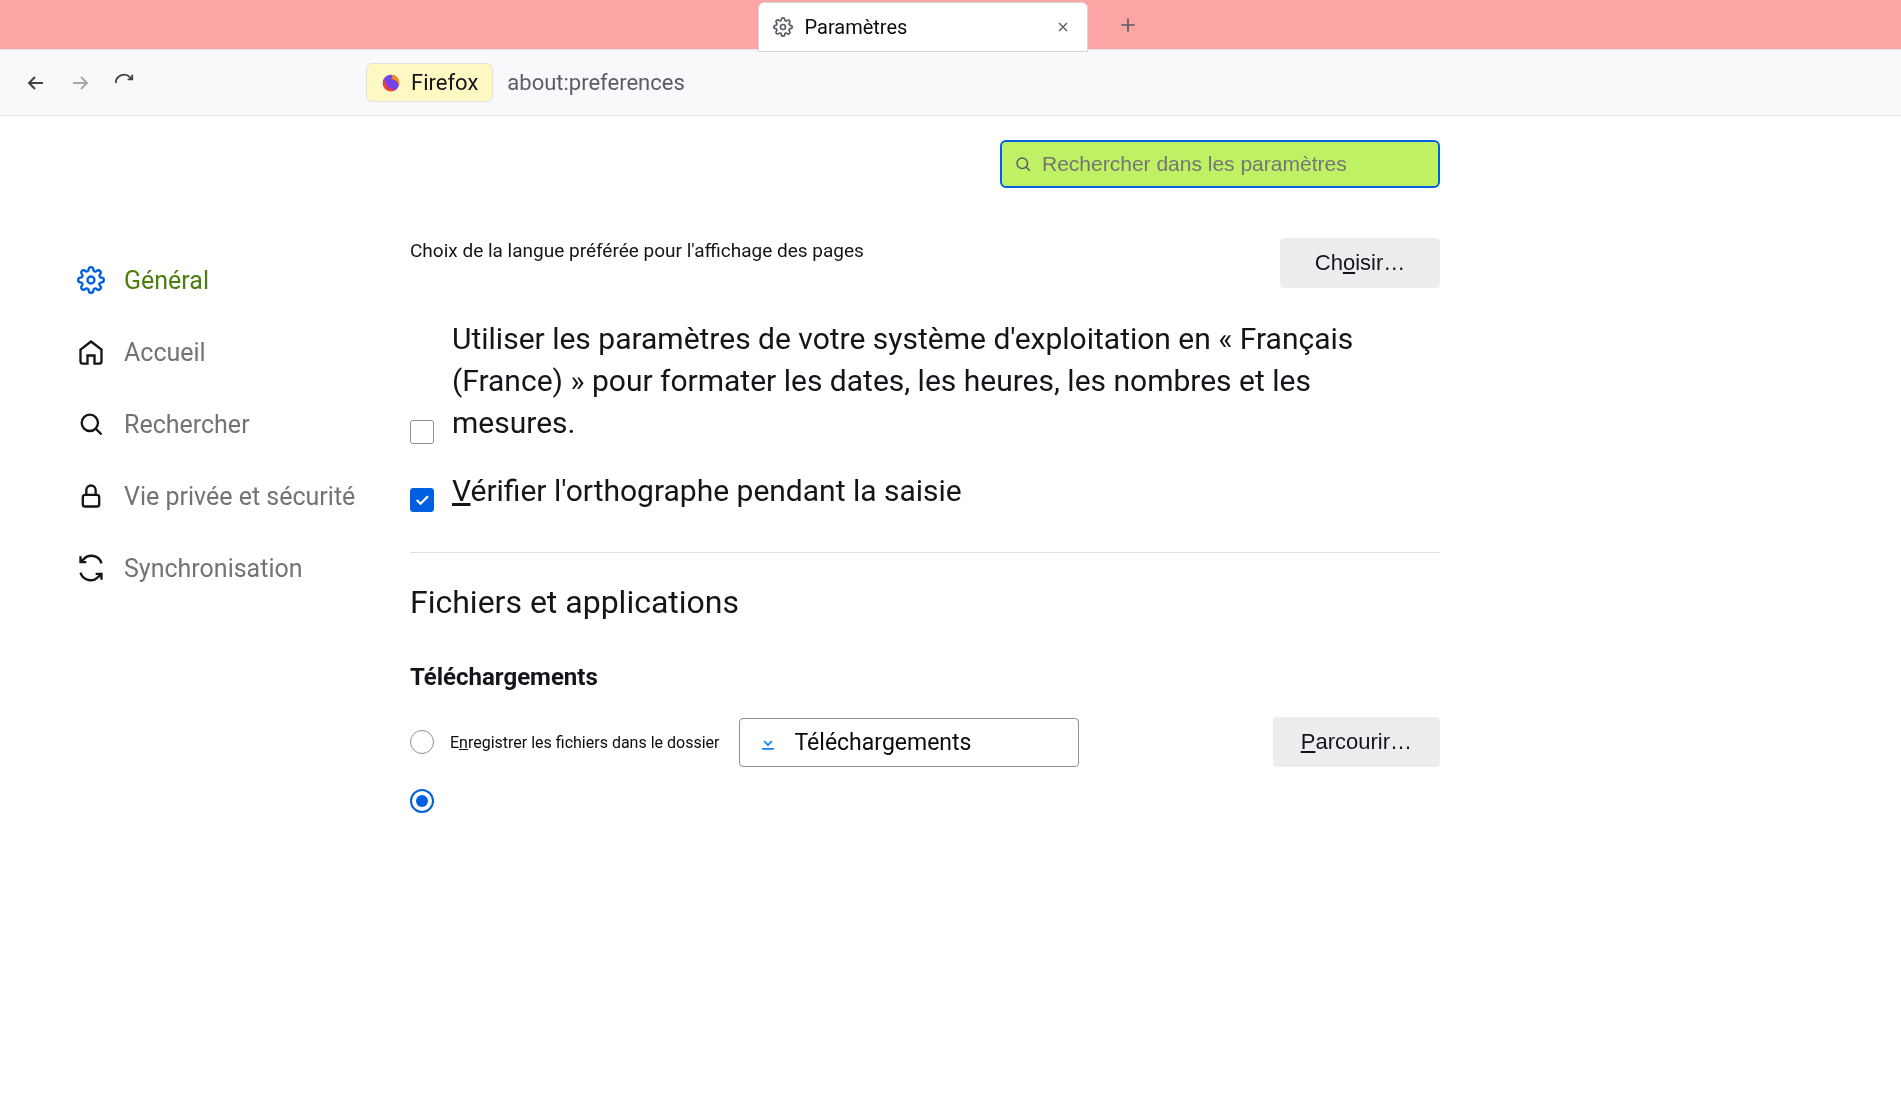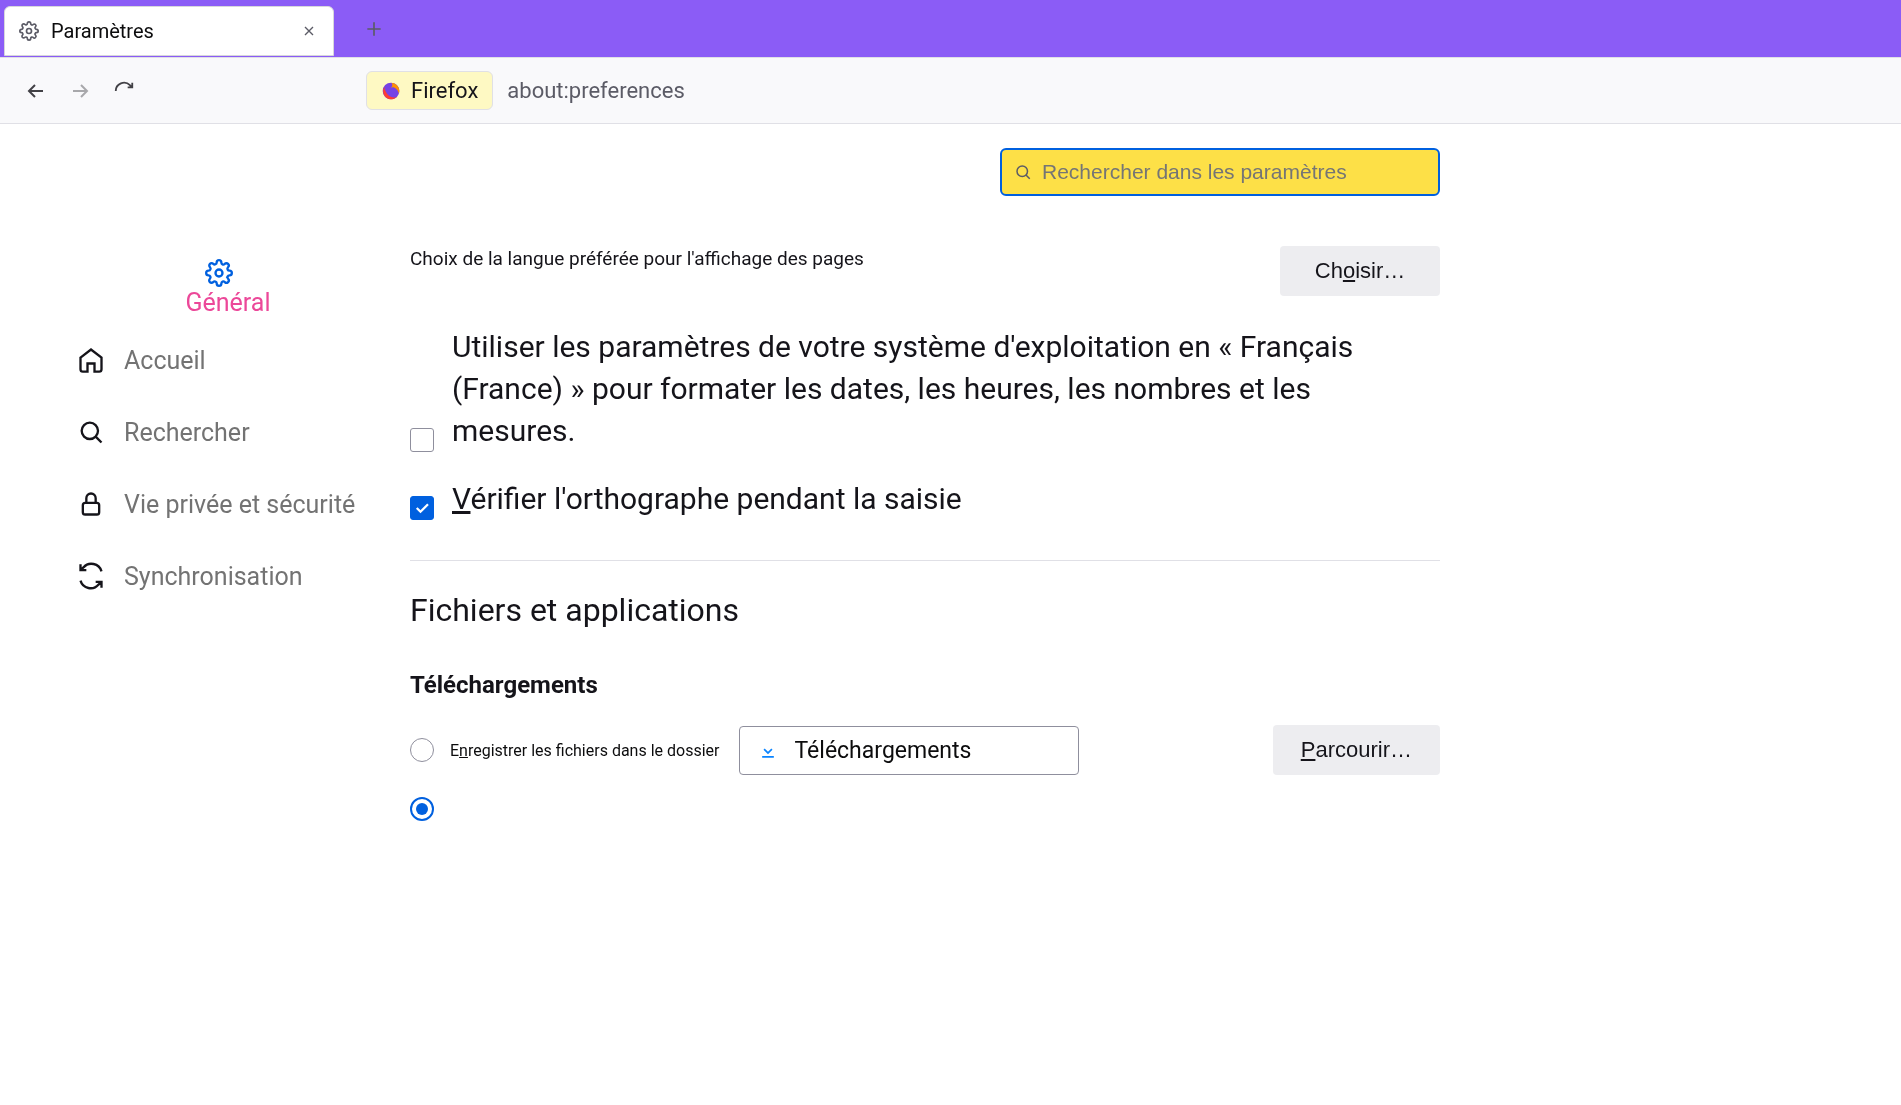--- a/index.html
+++ b/index.html
@@ -7,23 +7,24 @@
       font-family: -apple-system, BlinkMacSystemFont, "Segoe UI", Roboto, Helvetica, Arial, sans-serif;
       font-size: 16px;
       color: #0c0c0d;
       background: #fff;
     }
 
     
     .tab-bar {
       display: flex;
       align-items: center;
-      height: 58px;
-      background: #8b5cf6;
+      height: 50px;
+      background: #fca5a5;
       border-bottom: 1px solid #e0e0e6;
+      justify-content: center;
     }
     .tab {
       display: flex;
       align-items: center;
       height: 50px;
       margin: 4px 0 0 4px;
       padding: 0 14px 0 14px;
       background: #fff;
       border: 1px solid #d7d7db;
       border-radius: 6px 6px 0 0;
@@ -74,38 +75,38 @@
       display:flex; align-items:center;
       height: 60px;
       font-size: 25px;
       cursor:pointer;
       color:#737373;
       border-radius:6px;
       padding: 0 8px;
       margin-bottom: 12px;
     }
     .side-item .ico { width:30px; height:30px; margin-right:18px; display:flex; align-items:center; justify-content:center; }
-    .side-item.active { color:#ec4899;flex-direction:column; }
+    .side-item.active { color:#4d7c0f; }
     .side-item.active .ico svg { stroke:#0060df; fill:none; }
 
     
     .content {
       flex:1;
       padding: 0 40px 0 10px;
       max-width: 1080px;
     }
 
     .search-wrap { display:flex; justify-content:flex-end; margin-bottom: 50px; }
     .settings-search {
       display:flex; align-items:center;
       width: 440px; height: 48px;
       border: 2px solid #0060df;
       border-radius: 6px;
       padding: 0 12px;
-      background:#fde047;
+      background:#bef264;
     }
     .settings-search .si { width:18px; height:18px; margin-right:10px; color:#5b5b66; }
     .settings-search input {
       border:none; outline:none; font-size:21px; color:#5b5b66; flex:1; background:transparent;
     }
 
     .row { display:flex; align-items:flex-start; justify-content:space-between; margin-bottom:30px; }
     .row .desc { font-size:19px; color:#15141a; max-width: 740px; line-height:1.35; }
     .btn {
       background:#ededf0; border:none; border-radius:4px;

